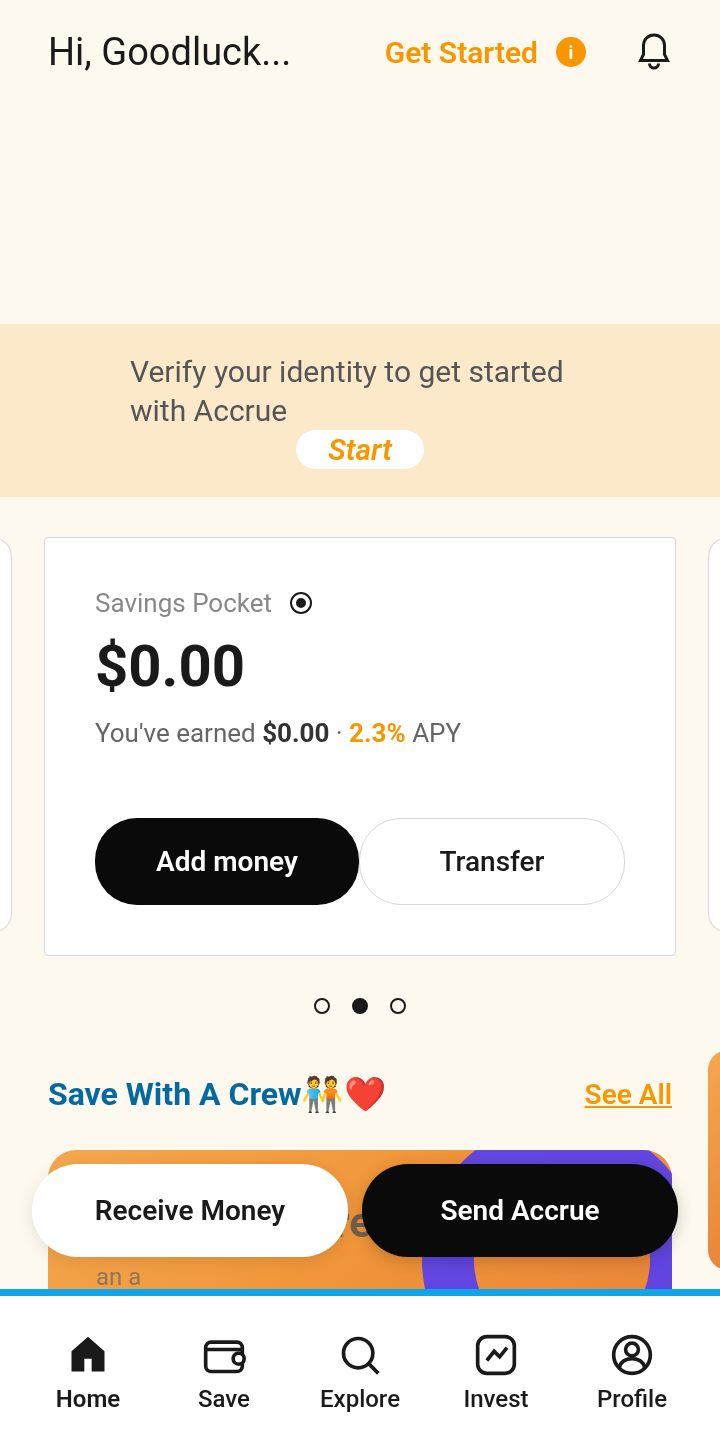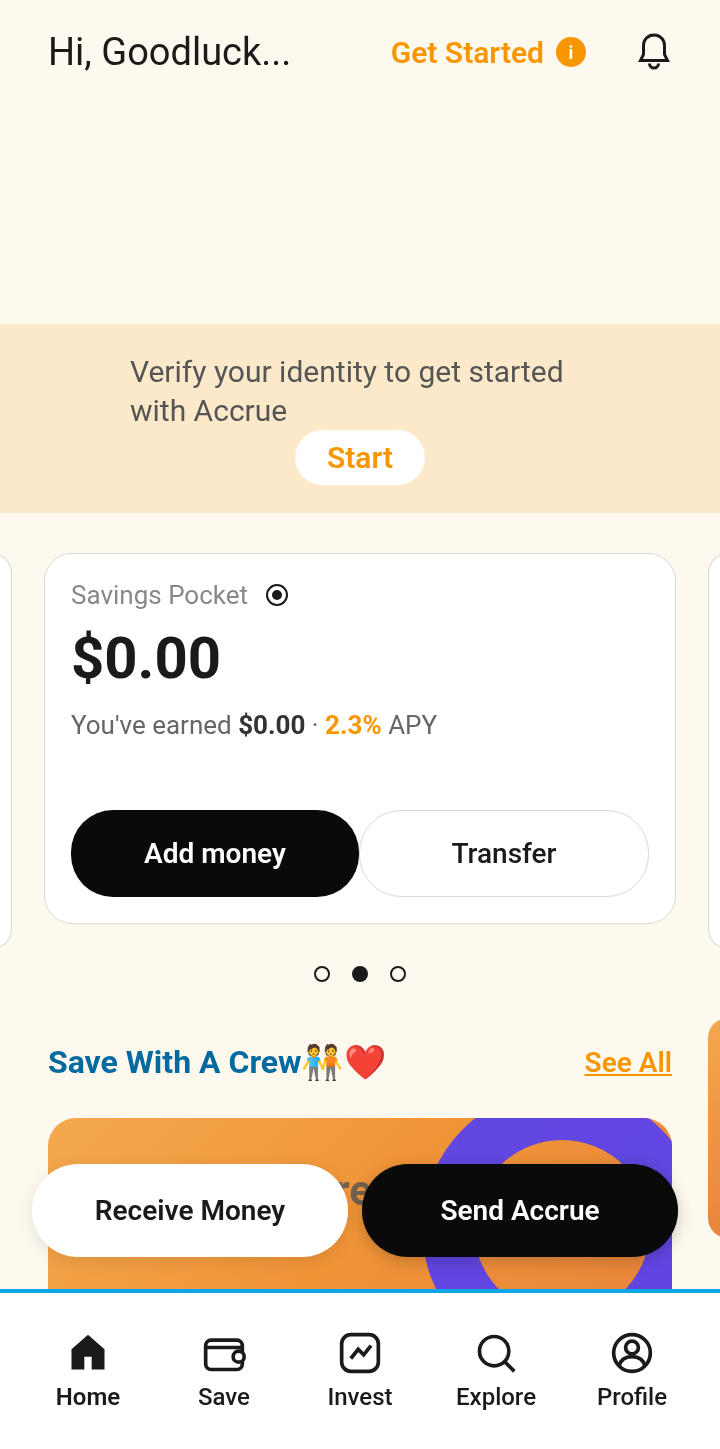--- a/index.html
+++ b/index.html
@@ -29,21 +29,21 @@
       font-size: 38px;
       font-weight: 400;
       color: #1a1a1a;
       flex-shrink: 1;
       white-space: nowrap;
     }
     
     .get-started-link {
       display: flex;
       align-items: center;
-      gap: 12px;
+      gap: 18px;
       color: #f89600;
       font-size: 30px;
       font-weight: 600;
       margin-left: auto;
     }
     
     .info-circle {
       width: 30px;
       height: 30px;
       background: #f89600;
@@ -78,36 +78,37 @@
       color: #555;
       line-height: 1.3;
       max-width: 460px;
     }
     
     .start-button {
       background: white;
       color: #f89600;
       border: none;
       border-radius: 28px;
-      padding: 10px 32px;
+      padding: 2px 32px;
       font-size: 30px;
       font-weight: 600;
+      font-style: italic;
     }
     
     
     .card-container {
       padding: 40px 44px 0;
       position: relative;
     }
     
     .savings-card {
       background: white;
       border: 1.5px solid #d8d8d8;
-      border-radius: 28px;
-      padding: 26px;
+      border-radius: 4px;
+      padding: 50px;
     }
     
     .card-peek-left {
       position: absolute;
       left: -8px;
       top: 40px;
       width: 20px;
       height: 396px;
       background: white;
       border: 1.5px solid #d8d8d8;
@@ -324,21 +325,21 @@
     }
     
     
     .bottom-nav {
       position: absolute;
       bottom: 0;
       left: 0;
       right: 0;
       height: 160px;
       background: white;
-      border-top: 4px solid #0ea5e9;
+      border-top: 7px solid #0ea5e9;
       display: flex;
       justify-content: space-around;
       align-items: center;
       padding: 0 20px;
     }
     
     .nav-item {
       display: flex;
       flex-direction: column;
       align-items: center;
@@ -457,34 +458,34 @@
         <rect x="2" y="5" width="20" height="16" rx="3"></rect>
         <path d="M2 9 L22 9"></path>
         <circle cx="20" cy="14" r="3" fill="#fff"></circle>
       </svg>
     </div>
     <div class="nav-label">Save</div>
   </div>
   <div class="nav-item">
     <div class="nav-icon">
       <svg viewBox="0 0 24 24" fill="none" stroke="#1a1a1a" stroke-width="2">
+        <circle cx="11" cy="11" r="8"></circle>
+        <line x1="17" y1="17" x2="22" y2="22"></line>
+      </svg>
+    </div>
+    <div class="nav-label">Explore</div>
+  </div>
+  <div class="nav-item">
+    <div class="nav-icon">
+      <svg viewBox="0 0 24 24" fill="none" stroke="#1a1a1a" stroke-width="2">
         <rect x="2" y="2" width="20" height="20" rx="5"></rect>
         <path d="M7 15 L11 10 L14 13 L18 8"></path>
       </svg>
     </div>
     <div class="nav-label">Invest</div>
-  </div>
-  <div class="nav-item">
-    <div class="nav-icon">
-      <svg viewBox="0 0 24 24" fill="none" stroke="#1a1a1a" stroke-width="2">
-        <circle cx="11" cy="11" r="8"></circle>
-        <line x1="17" y1="17" x2="22" y2="22"></line>
-      </svg>
-    </div>
-    <div class="nav-label">Explore</div>
   </div>
   <div class="nav-item">
     <div class="nav-icon">
       <svg viewBox="0 0 24 24" fill="none" stroke="#1a1a1a" stroke-width="2">
         <circle cx="12" cy="12" r="10"></circle>
         <circle cx="12" cy="9" r="3.5"></circle>
         <path d="M5 19 C6 15 9 14 12 14 C15 14 18 15 19 19"></path>
       </svg>
     </div>
     <div class="nav-label">Profile</div>

